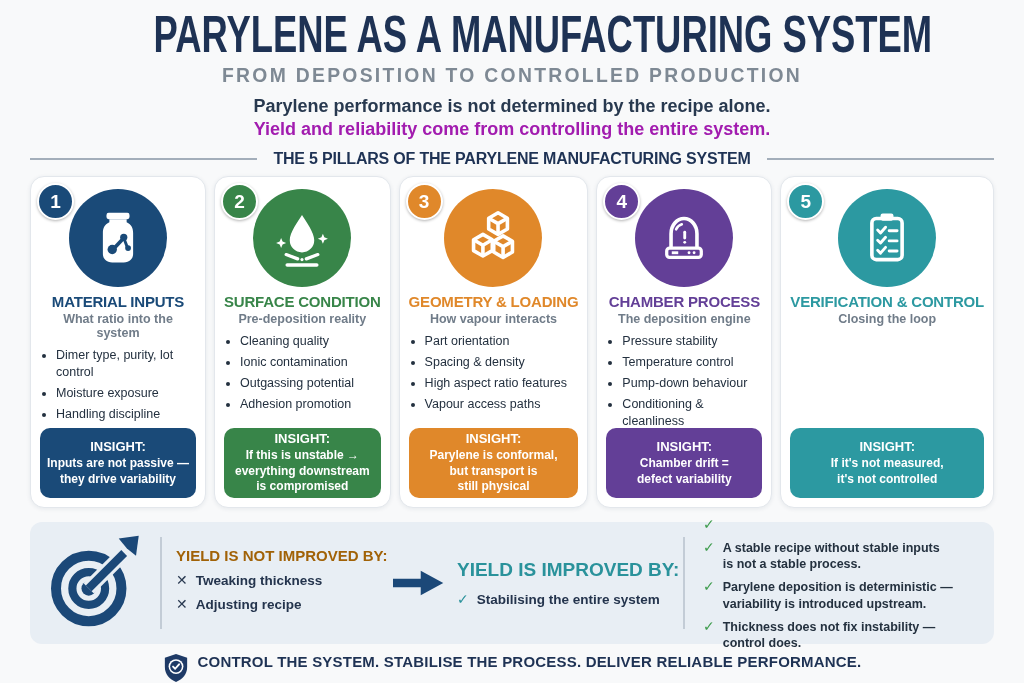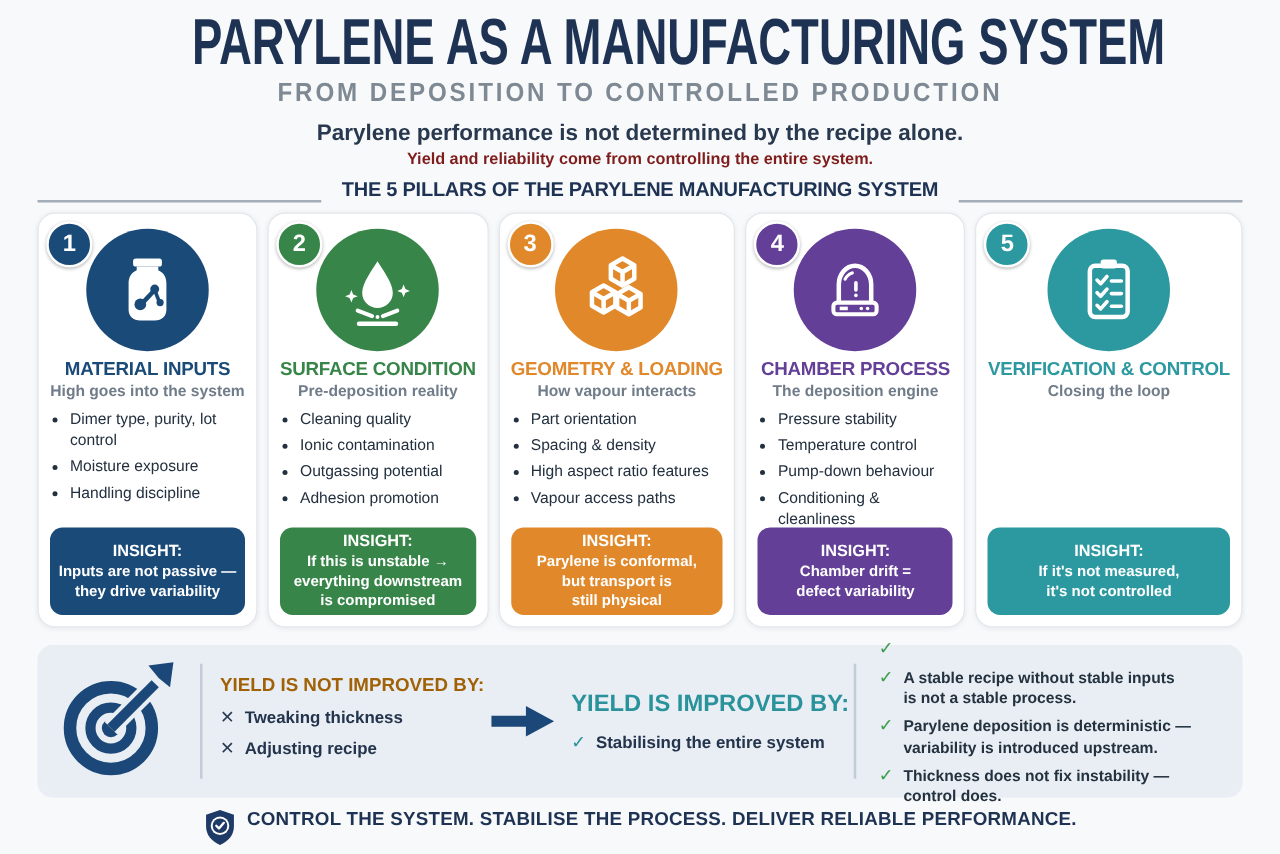--- a/index.html
+++ b/index.html
@@ -6,22 +6,22 @@
   body{font-family:"Liberation Sans","DejaVu Sans",sans-serif;background:#f8f9fa;}
   .page{position:relative;width:1024px;height:683px;background:#f8f9fa;overflow:hidden;margin:0 auto;}
 
   
   .header{text-align:center;padding-top:8px;}
   .title{margin:0;font-size:52px;line-height:1.0;font-weight:800;color:#1e3254;
          transform:scaleX(0.70);transform-origin:50% 50%;white-space:nowrap;}
   .subtitle{margin-top:3px;font-size:21px;font-weight:700;letter-spacing:2.5px;color:#7e8994;
             transform:scaleX(0.92);transform-origin:50% 50%;white-space:nowrap;}
   .intro1{margin-top:9px;font-size:18px;font-weight:600;color:#28394f;}
-  .intro2{margin-top:2px;font-size:13px;font-weight:700;color:#7f1d1d;}
-  .pillars-heading-row{display:flex;align-items:flex-end;gap:16px;margin:10px 30px 8px 30px;}
+  .intro2{margin-top:2px;font-size:18px;font-weight:700;color:#a21caf;}
+  .pillars-heading-row{display:flex;align-items:center;gap:16px;margin:10px 30px 8px 30px;}
   .rule{flex:1;height:2px;background:#a3aeba;}
   .pillars-heading{font-size:16px;font-weight:800;color:#1e3254;letter-spacing:-0.2px;white-space:nowrap;}
 
   
   .cards{display:flex;gap:8px;margin:0 30px;height:332px;}
   .pillar-card{flex:1;position:relative;background:#ffffff;border:1px solid #e3e7ec;border-radius:14px;
                box-shadow:0 1px 4px rgba(30,50,80,.08);padding:12px 9px;box-sizing:border-box;}
   .badge{position:absolute;top:6px;left:6px;width:33px;height:33px;border-radius:50%;background:var(--c);
          color:#fff;font-weight:800;font-size:19px;display:flex;align-items:center;justify-content:center;
          border:2px solid #fff;box-shadow:0 1px 3px rgba(0,0,0,.3);}
@@ -94,21 +94,21 @@
           <rect x="34" y="15" width="32" height="9" rx="3" fill="#fff"></rect>
           <path d="M38 24 h24 v4 c7 3 9 9 9 15 v29 c0 7 -5 12 -13 12 h-16 c-8 0 -13 -5 -13 -12 v-29 c0 -6 2 -12 9 -15 Z" fill="#fff"></path>
           <line class="mol-line" x1="43" y1="66" x2="58" y2="50" stroke-width="5"></line>
           <line class="mol-line" x1="58" y1="50" x2="63" y2="63" stroke-width="4"></line>
           <circle class="mol" cx="42" cy="66" r="6.5"></circle>
           <circle class="mol" cx="58" cy="49" r="5"></circle>
           <circle class="mol" cx="64" cy="64" r="4"></circle>
         </svg>
       </div>
       <div class="card-title">MATERIAL INPUTS</div>
-      <div class="card-sub">High goes into the system</div>
+      <div class="card-sub">What ratio into the system</div>
       <ul class="bullets">
         <li>Dimer type, purity, lot control</li>
         <li>Moisture exposure</li>
         <li>Handling discipline</li>
       </ul>
       <div class="insight">
         <div class="insight-label">INSIGHT:</div>
         <div class="insight-text">Inputs are not passive —
 they drive variability</div>
       </div>

